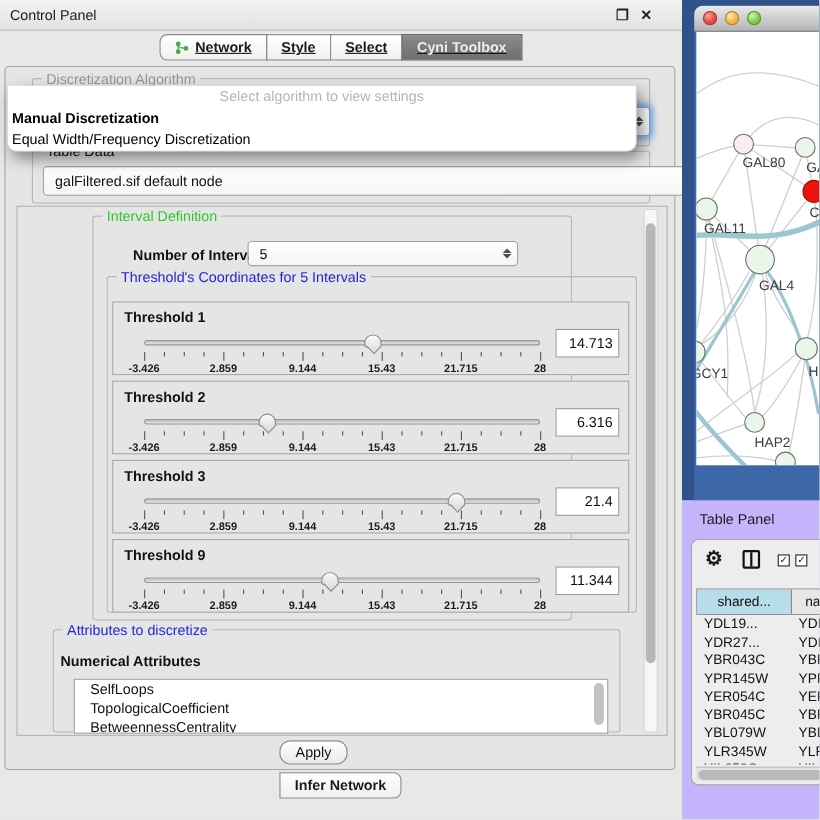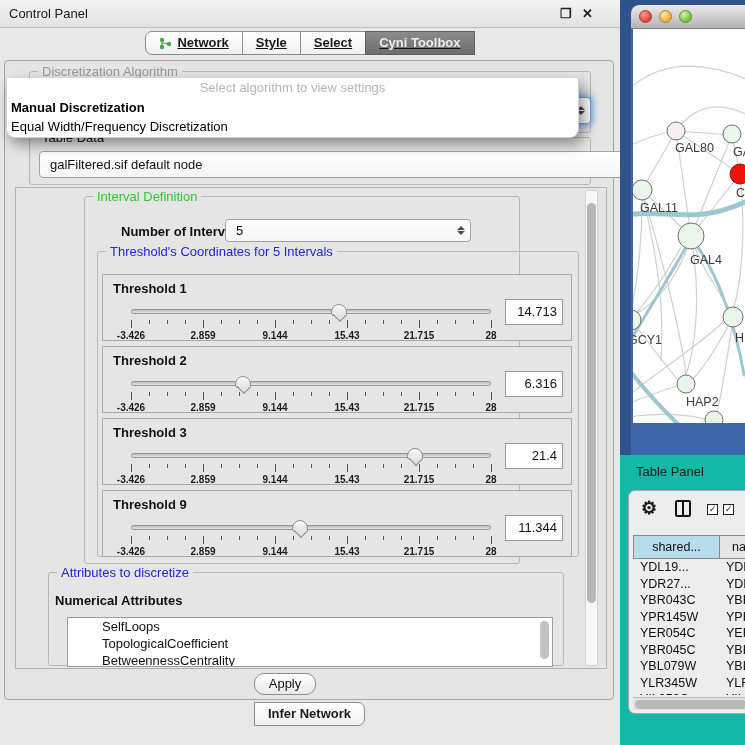--- a/index.html
+++ b/index.html
@@ -71,39 +71,39 @@
   .tick { position:absolute; width:1px; background:#555; top:0; }
   .tick.minor { height:4px; }
   .tick.major { height:8px; }
   .ticklabels { position:absolute; left:0; right:0; top:25px; height:11px; }
   .ticklabels span { position:absolute; transform:translateX(-50%); font-size:10px; font-weight:bold; color:#1c1c1c; white-space:nowrap; }
   .valbox { position:absolute; left:402px; top:24px; width:58px; height:26px; background:#fff;
     border:1px solid #9a9a9a; font-size:13px; line-height:24px; text-align:right; padding-right:5px; }
 
   .attrlist { position:absolute; left:18px; top:44px; width:486px; height:50px; background:#fff;
     border:1px solid #9d9d9d; overflow:hidden; }
-  .attrlist .item { font-size:13px; height:17px; line-height:17px; padding-left:14px; color:#111;margin-left:20px; }
+  .attrlist .item { font-size:13px; height:17px; line-height:17px; padding-left:14px; color:#111; }
   .attrlist .lscroll { position:absolute; right:3px; top:3px; width:9px; height:38px; background:#c3c3c3; border-radius:5px; }
 
   .applybtn { position:absolute; left:249px; top:612px; width:62px; height:22px;
     background:linear-gradient(#ffffff,#e9e9e9); border:1px solid #8f8f8f; border-radius:10px;
     font-size:13px; text-align:center; line-height:20px; color:#111; }
 
   
   .bluezone { position:absolute; left:620px; top:0; width:125px; height:455px; background:#30528a; }
   .macwin { position:absolute; left:631px; top:5px; width:114px; height:450px; background:#3c67a8; border-radius:8px 0 0 0; overflow:hidden; }
   .mactitle { position:absolute; left:0; top:0; right:0; height:24px;
     background:linear-gradient(#eaeaea,#b4b4b4); border-bottom:1px solid #828282; border-radius:8px 0 0 0; }
   .light { position:absolute; top:5px; width:13px; height:13px; border-radius:50%; }
   .light.red { left:8px; background:radial-gradient(circle at 35% 30%, #ff9d96, #e0443c 65%); border:1px solid #a33631; }
   .light.yellow { left:28px; background:radial-gradient(circle at 35% 30%, #ffe9a8, #f0ad3a 65%); border:1px solid #ad7e2a; }
   .light.green { left:48px; background:radial-gradient(circle at 35% 30%, #d2f5b0, #77c43e 65%); border:1px solid #5a9230; }
   .netcanvas { position:absolute; left:2px; top:24px; width:112px; height:394px; background:#fff; overflow:hidden; }
 
-  .tablepanel { position:absolute; left:620px; top:455px; width:125px; height:290px; background:#14b8a6; }
+  .tablepanel { position:absolute; left:620px; top:455px; width:125px; height:290px; background:#c4b5fd; }
   .tp-title { position:absolute; left:16px; top:9px; font-size:13px; color:#1a1a1a; }
   .subpanel { position:absolute; left:8px; top:35px; width:130px; height:224px;
     background:#ededed; border:1px solid #a6a6a6; border-radius:7px; overflow:hidden; }
   .tp-toolbar { position:absolute; left:0; top:0; right:0; height:40px; }
   .gear { position:absolute; left:12px; top:6px; font-size:18px; color:#1a1a1a; font-weight:bold; }
   .colicon { position:absolute; left:46px; top:9px; width:16px; height:17px; border:2px solid #111; border-radius:2px; }
   .colicon::after { content:""; position:absolute; left:5px; top:0; width:2px; height:13px; background:#111; }
   .cbicon { position:absolute; top:13px; width:11px; height:11px; border:1.5px solid #222; font-size:9px; line-height:9px; text-align:center; color:#111; background:#fff; }
   .cb1 { left:78px; } .cb2 { left:94px; }
   .tp-table { position:absolute; left:4px; top:44px; width:160px; }

